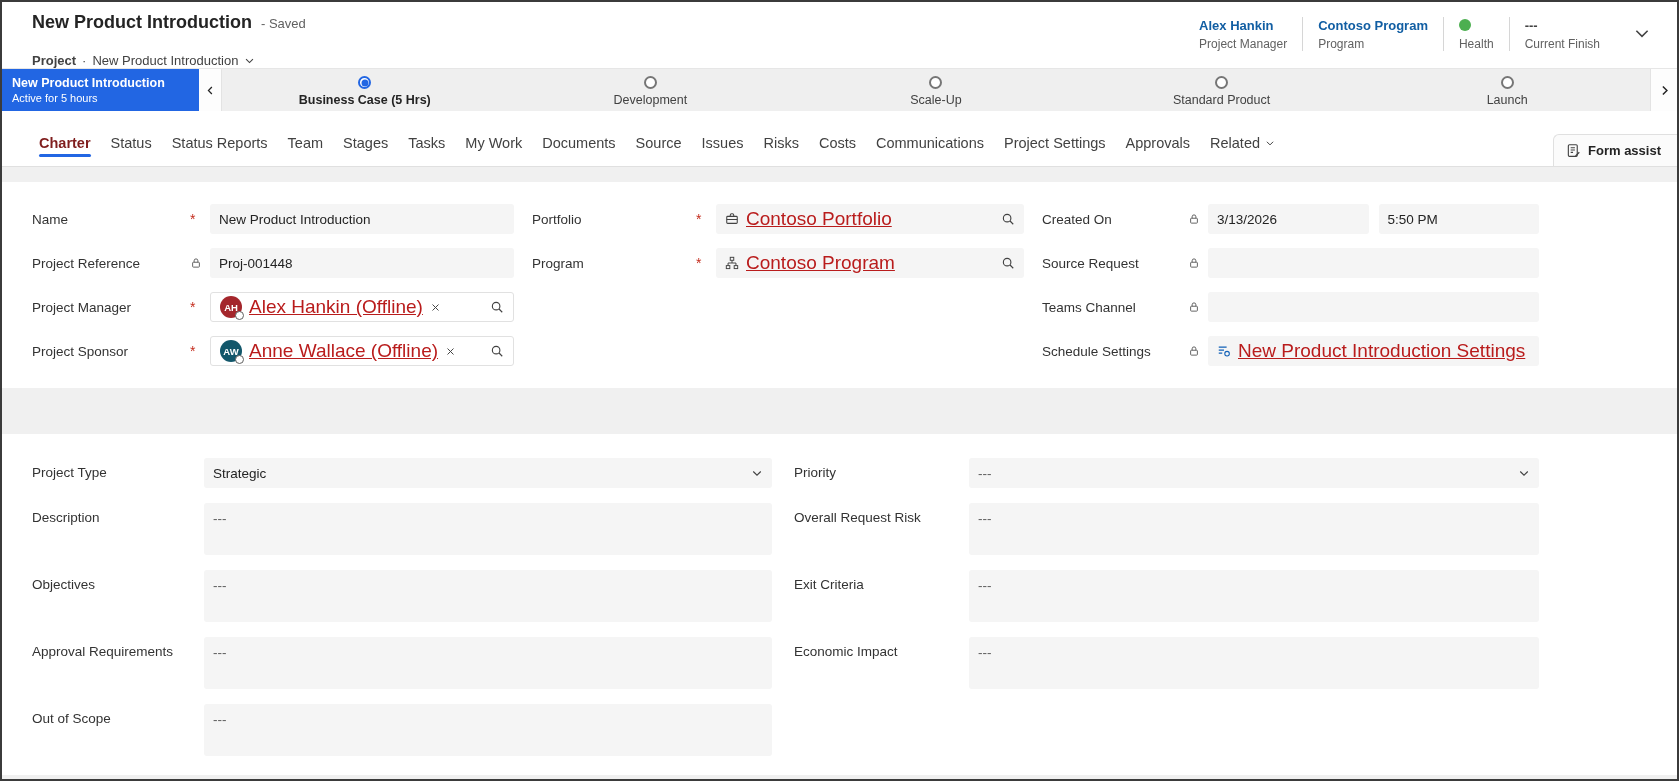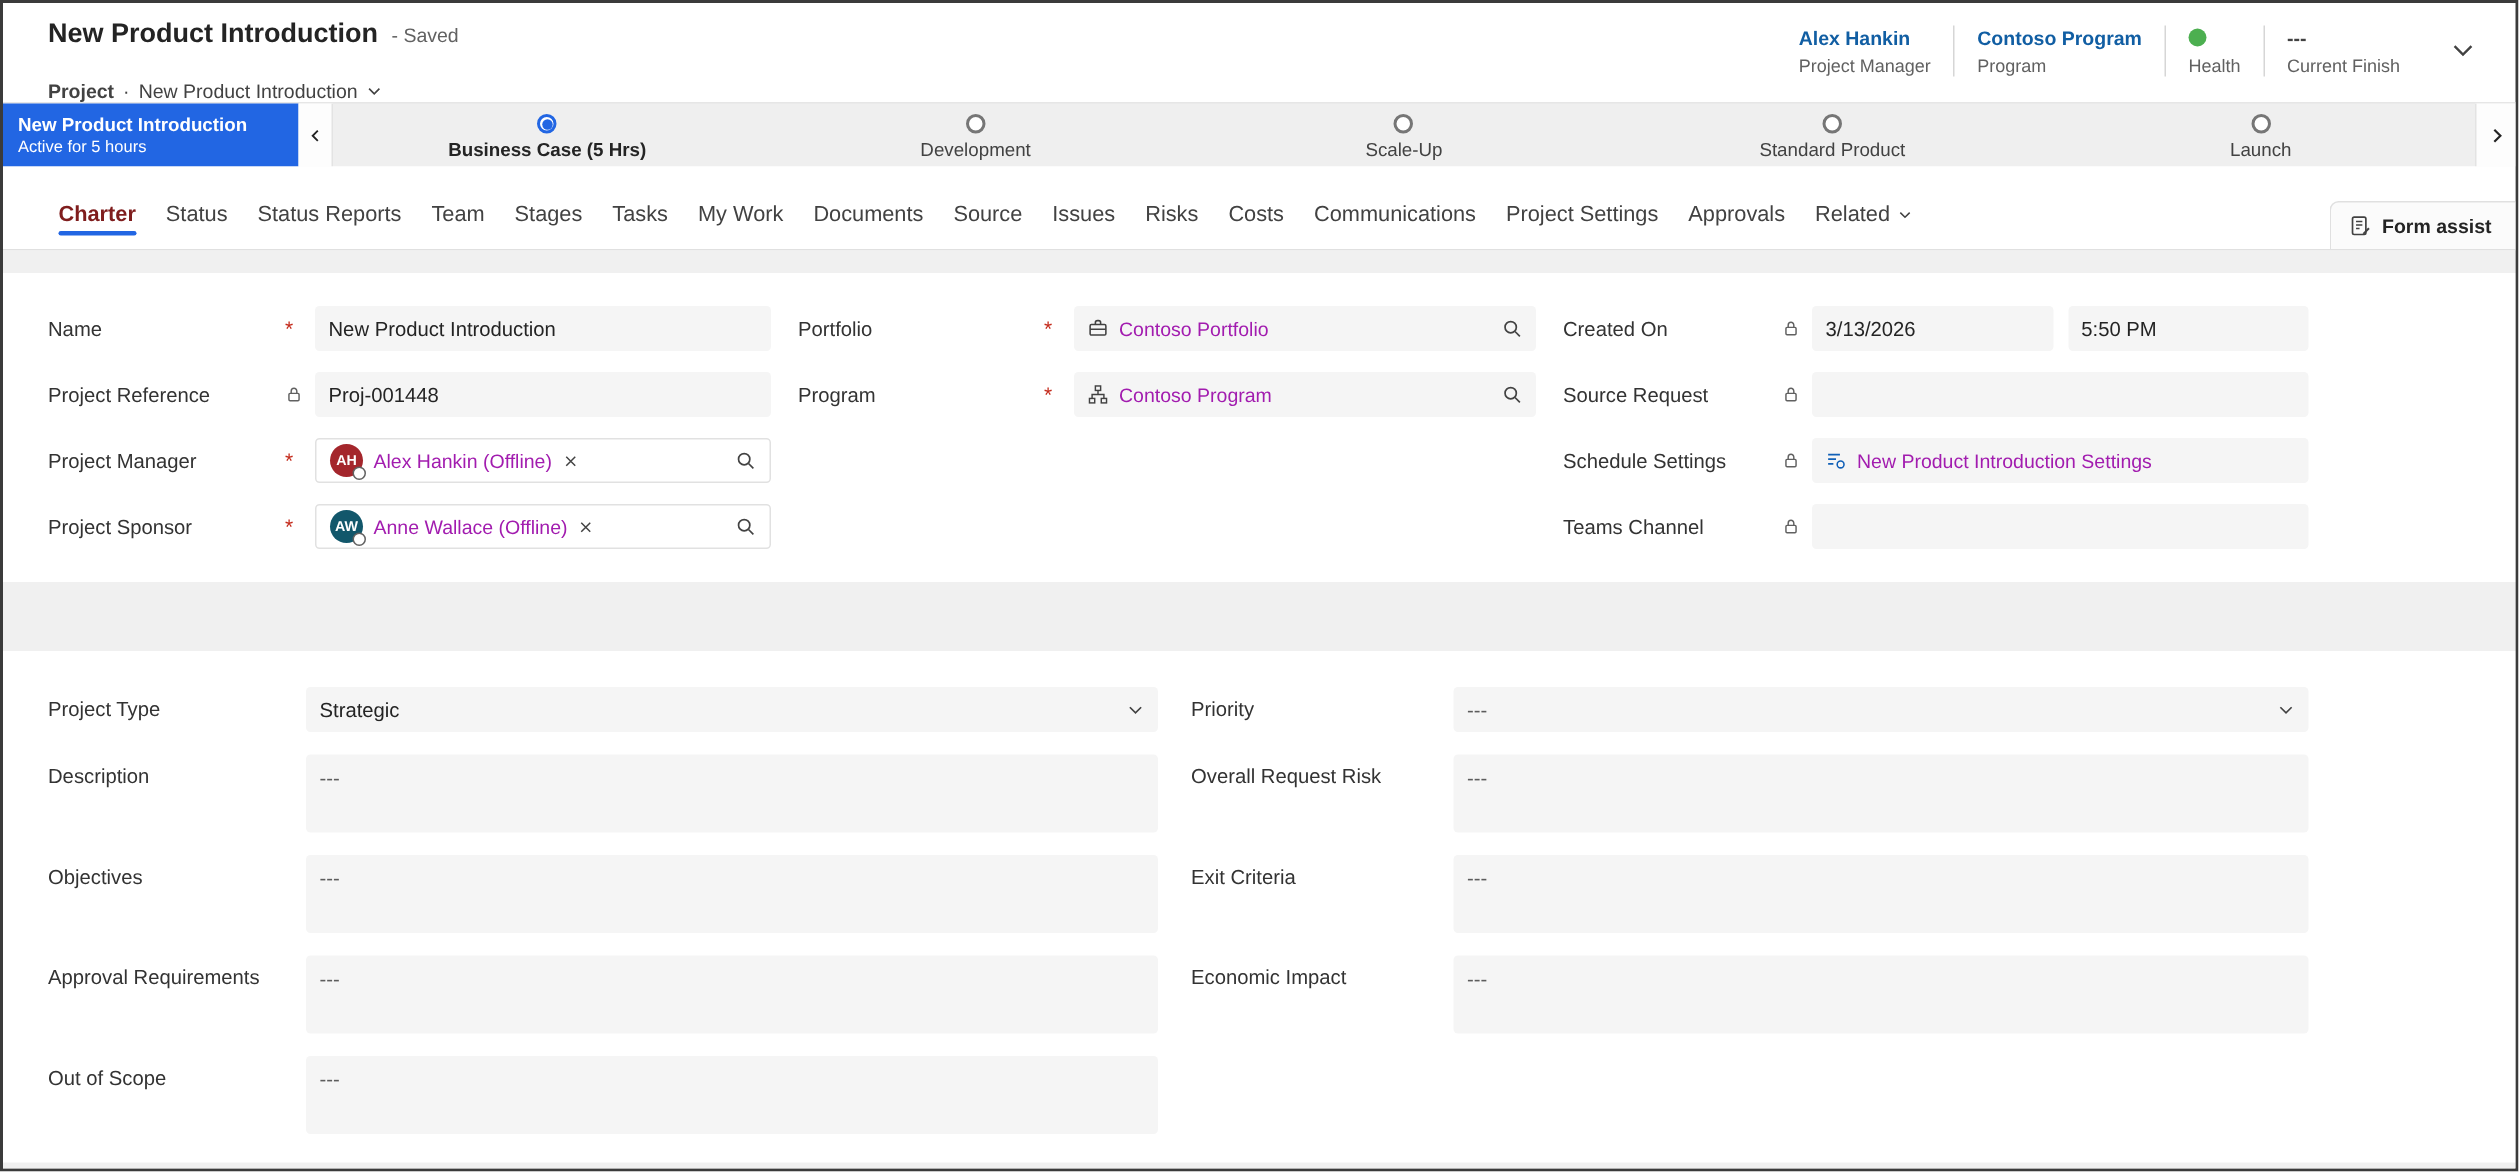--- a/index.html
+++ b/index.html
@@ -73,21 +73,21 @@
   .col1 .flabel { width:158px; }
   .col2 .flabel { width:164px; }
   .col3 .flabel { width:146px; }
   .marker { width:20px; flex-shrink:0; display:flex; align-items:center; }
   .req { color:#C42B1C; font-size:14px; line-height:1; }
 
   .control { flex:1; height:30px; background:#f5f5f5; border-radius:3px; display:flex; align-items:center;
              gap:7px; padding:0 9px; font-size:13.5px; color:#242424; min-width:0; }
   .control.white { background:#fff; border:1px solid #e1e1e1; }
   .ctext { white-space:nowrap; overflow:hidden; text-overflow:ellipsis; }
-  .lookup-link { color:#a21caf; font-size:13px; cursor:pointer; white-space:nowrap; }
+  .lookup-link { color:#b91c1c; text-decoration:underline; font-size:19px; cursor:pointer; white-space:nowrap; }
   .search { margin-left:auto; color:#424242; cursor:pointer; display:flex; }
   .remove { color:#424242; cursor:pointer; display:flex; margin-left:1px; }
   .avatar { width:22px; height:22px; border-radius:50%; color:#fff; font-size:9.5px; font-weight:700;
             display:flex; align-items:center; justify-content:center; position:relative; flex-shrink:0; }
   .avatar::after { content:""; position:absolute; right:-2px; bottom:-2px; width:7px; height:7px;
                    border-radius:50%; background:#fff; border:1.5px solid #616161; }
   .avatar-ah { background:#A4262C; }
   .avatar-aw { background:#12576B; }
   .pair { flex:1; display:flex; gap:10px; min-width:0; }
   .pair .control { flex:1; }
@@ -388,52 +388,52 @@
                   <path d="M5.5 7V5a2.5 2.5 0 0 1 5 0v2" fill="none" stroke="#616161" stroke-width="1.3"></path>
                 </svg>
           </span>
             </span>
           <div class="control">
             <span class="ctext"></span>
           </div>
         </div>
 
         <div class="field-row">
-          <label class="flabel">Schedule Settings</label>
+          <label class="flabel">Teams Channel</label>
           <span class="marker">
               <span class="icon">
             <svg width="12" height="12" viewBox="0 0 16 16">
                   <rect x="3.5" y="7" width="9" height="6.5" rx="1" fill="none" stroke="#616161" stroke-width="1.3"></rect>
                   <path d="M5.5 7V5a2.5 2.5 0 0 1 5 0v2" fill="none" stroke="#616161" stroke-width="1.3"></path>
                 </svg>
           </span>
             </span>
           <div class="control">
-            <span class="icon">
-              <svg width="14" height="14" viewBox="0 0 16 16">
-                  <path d="M2 3.5h9M2 7h6M2 10.5h4" stroke="#1160B7" stroke-width="1.3" fill="none"></path>
-                  <circle cx="11.5" cy="11" r="2.6" fill="none" stroke="#1160B7" stroke-width="1.2"></circle>
-                </svg>
-            </span>
-            <a class="lookup-link">New Product Introduction Settings</a>
-          </div>
-        </div>
-
-        <div class="field-row">
-          <label class="flabel">Teams Channel</label>
+            <span class="ctext"></span>
+          </div>
+        </div>
+
+        <div class="field-row">
+          <label class="flabel">Schedule Settings</label>
           <span class="marker">
               <span class="icon">
             <svg width="12" height="12" viewBox="0 0 16 16">
                   <rect x="3.5" y="7" width="9" height="6.5" rx="1" fill="none" stroke="#616161" stroke-width="1.3"></rect>
                   <path d="M5.5 7V5a2.5 2.5 0 0 1 5 0v2" fill="none" stroke="#616161" stroke-width="1.3"></path>
                 </svg>
           </span>
             </span>
           <div class="control">
-            <span class="ctext"></span>
+            <span class="icon">
+              <svg width="14" height="14" viewBox="0 0 16 16">
+                  <path d="M2 3.5h9M2 7h6M2 10.5h4" stroke="#1160B7" stroke-width="1.3" fill="none"></path>
+                  <circle cx="11.5" cy="11" r="2.6" fill="none" stroke="#1160B7" stroke-width="1.2"></circle>
+                </svg>
+            </span>
+            <a class="lookup-link">New Product Introduction Settings</a>
           </div>
         </div>
 
       </div>
     </section>
 
     <section class="card card-details">
       <div class="dcol left">
 
         <div class="dfield">

